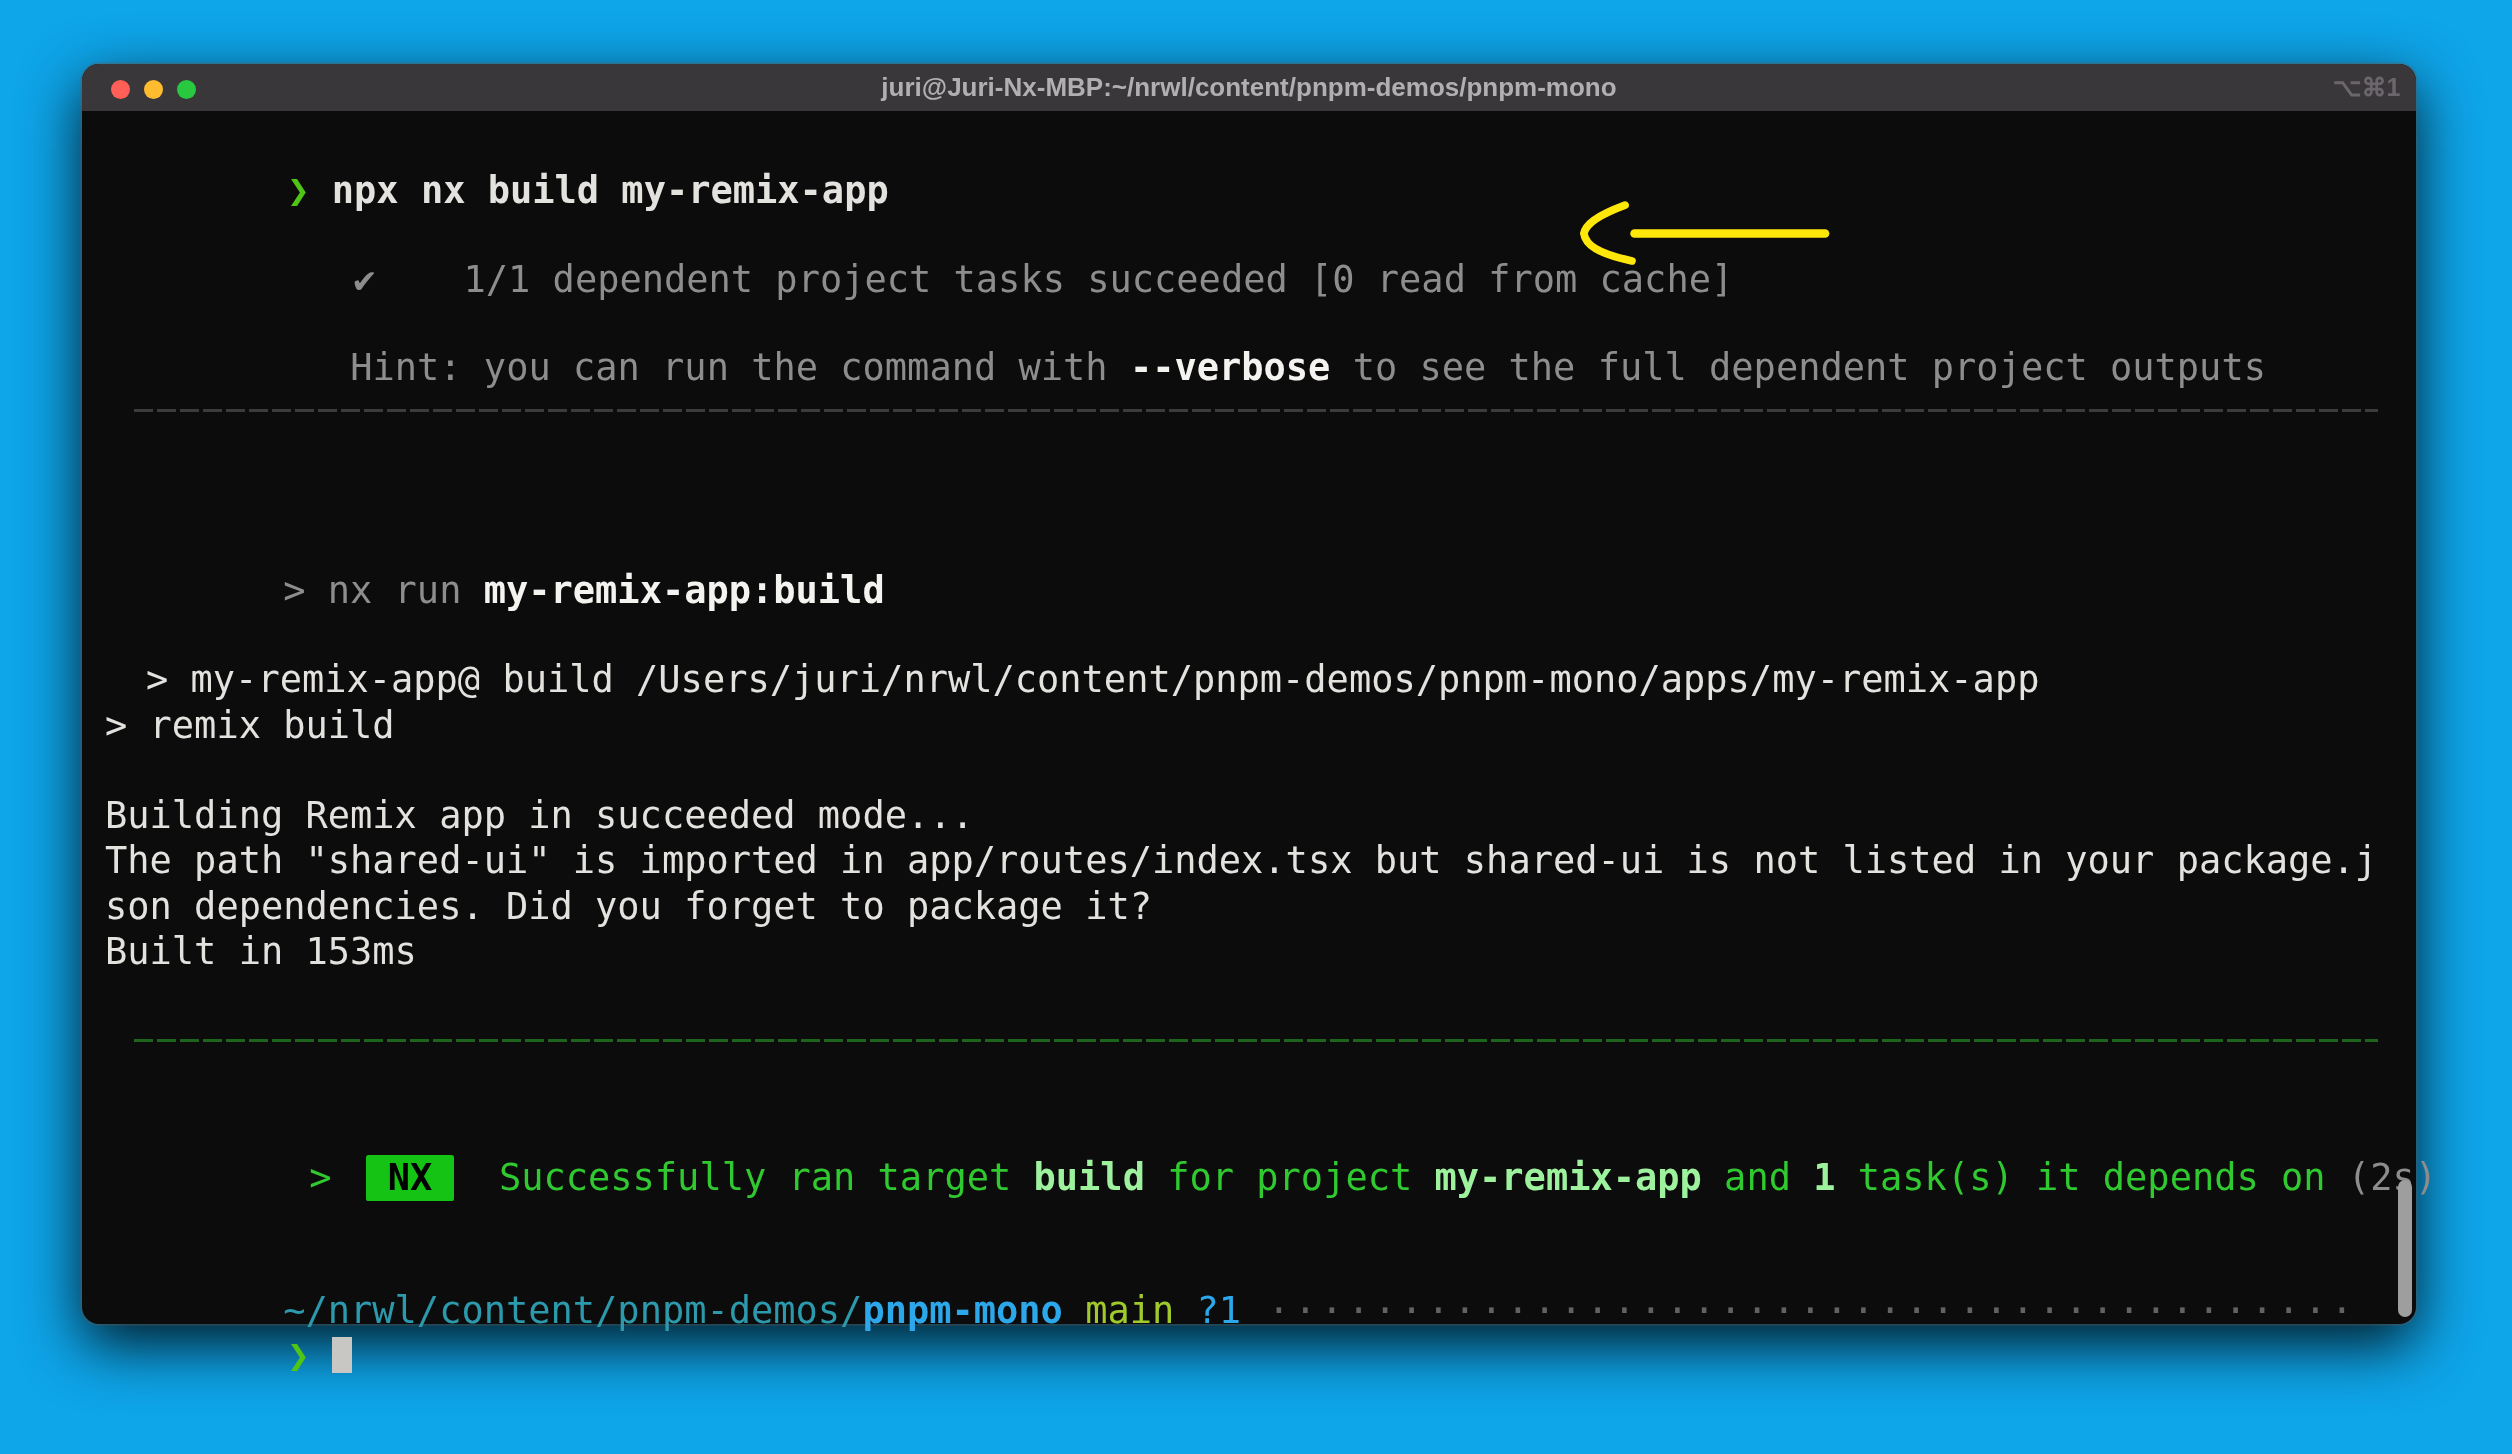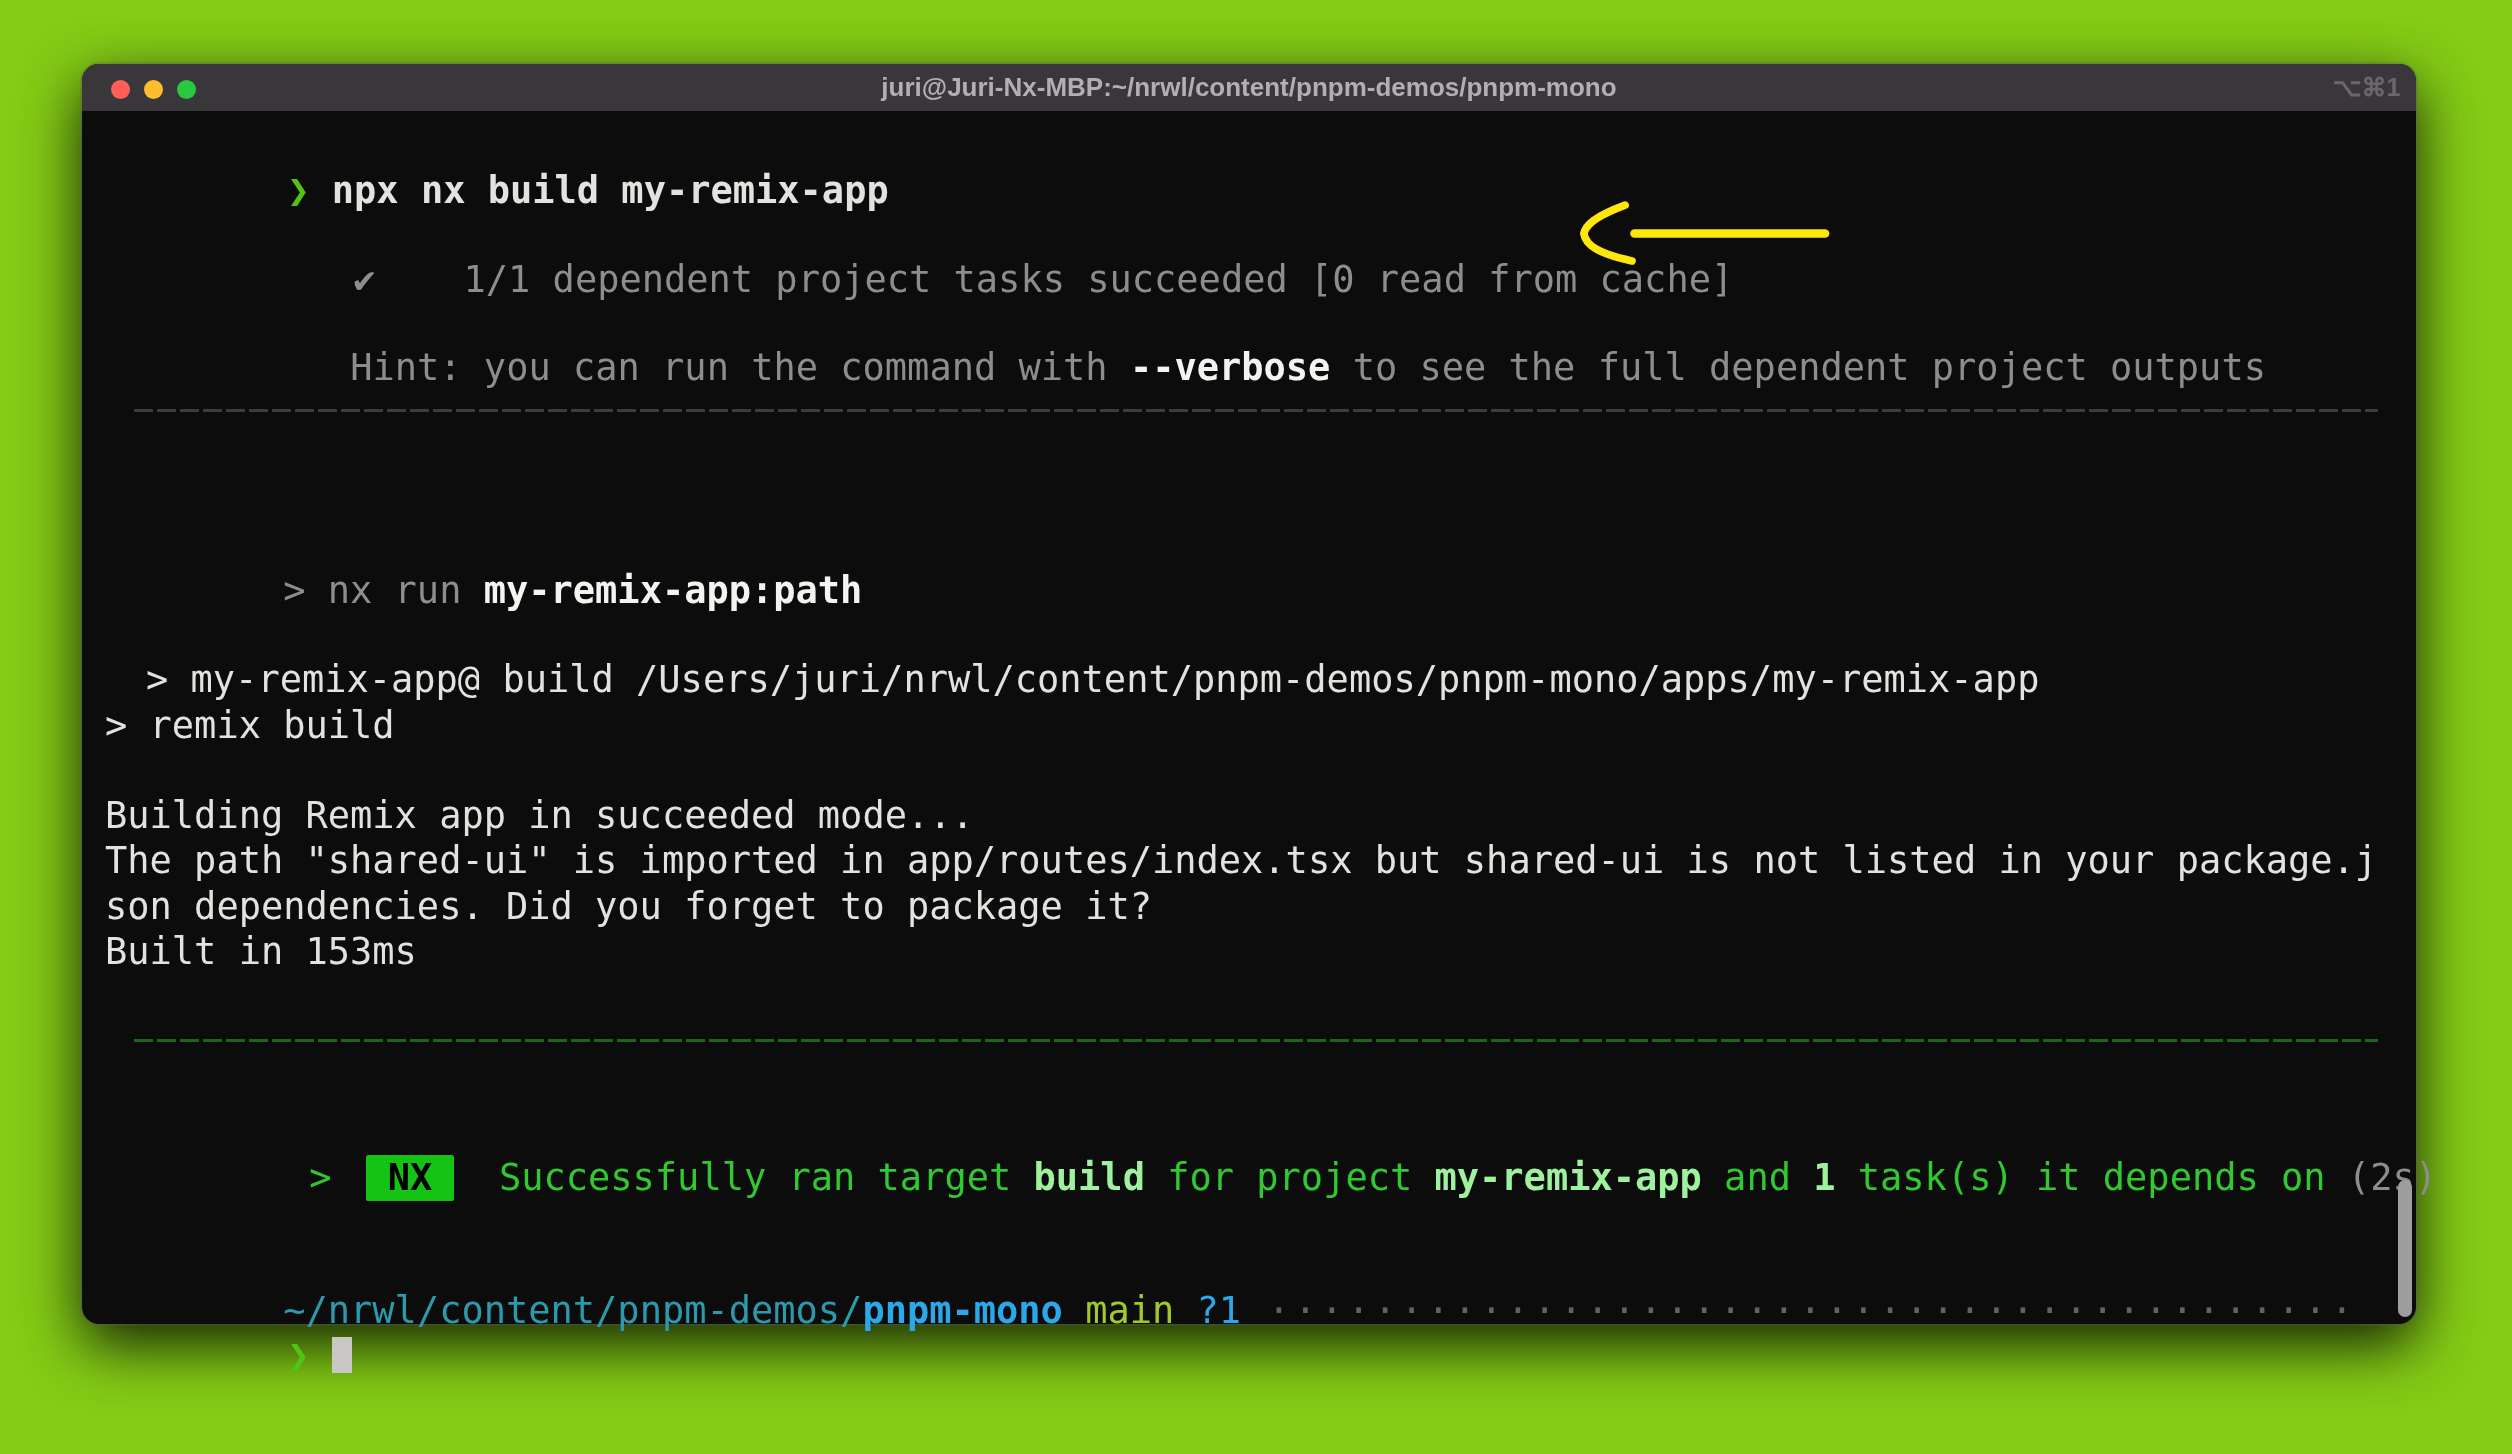--- a/index.html
+++ b/index.html
@@ -2,21 +2,21 @@
 <html style="--prompt-green: #50c516; --text-white: #e4e2df; --text-gray: #8d8d8d; --nx-green: #30c930; --nx-green-pale: #9ef29e; --nx-badge-green: #15c315; --path-teal: #2c9aac; --dir-blue: #2ba7ea; --branch-lime: #a0ca2c; --annotation-yellow: #ffe70a;font-size:13.7px"><head>
 <meta charset="utf-8">
 <style>
   html, body {
     margin: 0; padding: 0;
     width: 2512px; height: 1454px;
     background: #000;
     overflow: hidden;
     font-family: "DejaVu Sans Mono", monospace;
   }
-  .stage { position: relative; width: 2512px; height: 1454px; background: #84cc16; }
+  .stage { position: relative; width: 2512px; height: 1454px; background: #0ea5e9; }
 
   
   .window {
     position: absolute; left: 82px; top: 64px;
     width: 2334px; height: 1260px;
     background: #0c0c0c;
     border-radius: 17px;
     box-shadow: 0 0 0 1.7px rgba(95,95,95,0.35), 0 20.6px 60px rgba(0,0,0,0.85);
   }
   .titlebar {
@@ -117,21 +117,21 @@
         <span class="check">✔</span><span>1/1 dependent project tasks succeeded [0 read from cache]</span>
       </div>
 
       <div class="row gray" style="left:90px; top:235px;">
         <span>Hint: you can run the command with </span><span class="boldwhite">--verbose</span><span> to see the full dependent project outputs</span>
       </div>
 
       <div class="sep sep-gray" style="left:52px; top:345px; width:2244px;"></div>
 
       <div class="row" style="left:23px; top:458px;">
-        <span class="gray">&gt; nx run </span><span class="boldwhite">my-remix-app:path</span>
+        <span class="gray">&gt; nx run </span><span class="boldwhite">my-remix-app:build</span>
       </div>
 
       <div class="row" style="left:23px; top:593px;margin-left:41px;">&gt; my-remix-app@ build /Users/juri/nrwl/content/pnpm-demos/pnpm-mono/apps/my-remix-app</div>
       <div class="row" style="left:23px; top:639px;">&gt; remix build</div>
 
       <div class="row" style="left:23px; top:729px;">Building Remix app in succeeded mode...</div>
       <div class="row" style="left:23px; top:774px;">The path "shared-ui" is imported in app/routes/index.tsx but shared-ui is not listed in your package.j</div>
       <div class="row" style="left:23px; top:820px;">son dependencies. Did you forget to package it?</div>
       <div class="row" style="left:23px; top:865px;">Built in 153ms</div>
 

